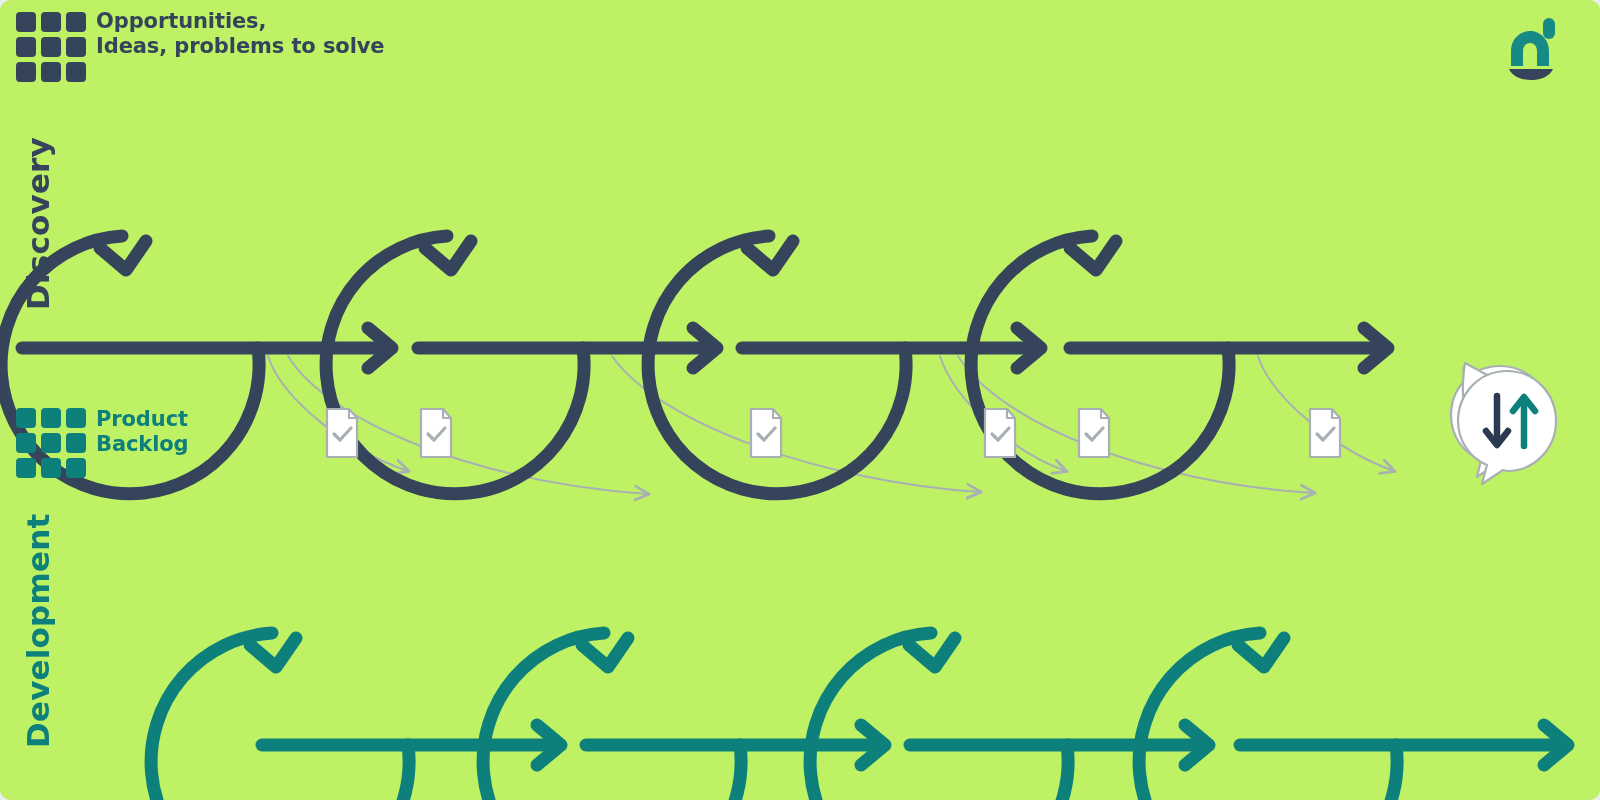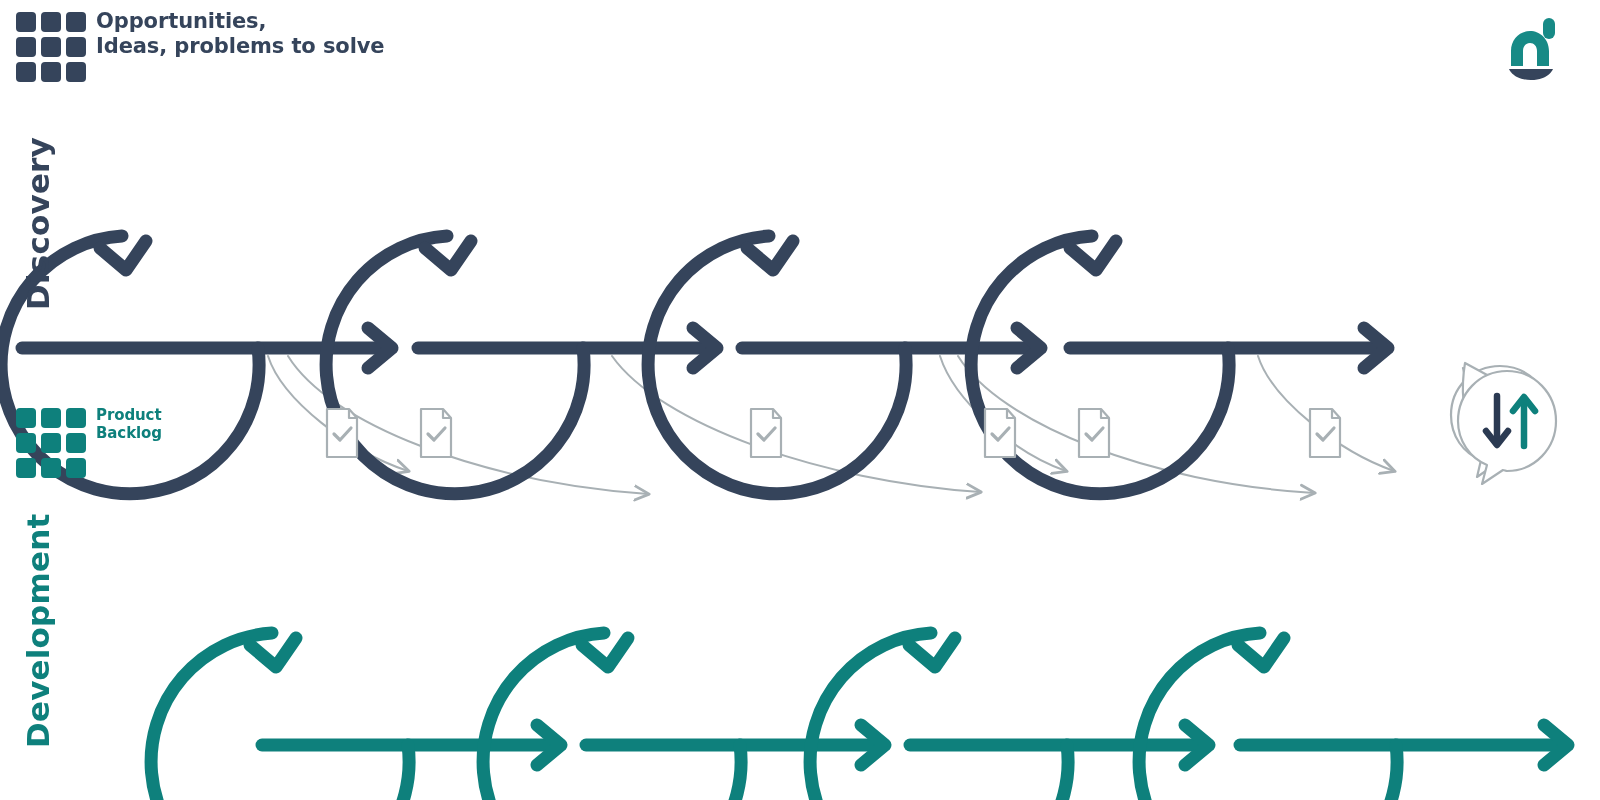--- a/index.html
+++ b/index.html
@@ -8,22 +8,23 @@
     padding: 0;
     background: #e7efec;
   }
   body {
     font-family: "DejaVu Sans", "Liberation Sans", sans-serif;
   }
   #stage {
     position: relative;
     width: 1600px;
     height: 800px;
-    background: #ffffff;
+    background: #bef264;
     overflow: hidden;
+    border-radius: 11px;
   }
   #stage svg.layer {
     position: absolute;
     top: 0;
     left: 0;
     width: 1600px;
     height: 800px;
   }
   .htext {
     position: absolute;
@@ -34,21 +35,21 @@
   }
   #opp-label {
     left: 96px;
     top: 9px;
     font-size: 21px;
     color: #35445b;
   }
   #backlog-label {
     left: 96px;
     top: 407px;
-    font-size: 15px;
+    font-size: 21px;
     color: #0e807c;
   }
   .vtext {
     position: absolute;
     font-weight: bold;
     font-size: 31px;
     letter-spacing: 0.2px;
     transform-origin: 0 0;
     white-space: nowrap;
   }

